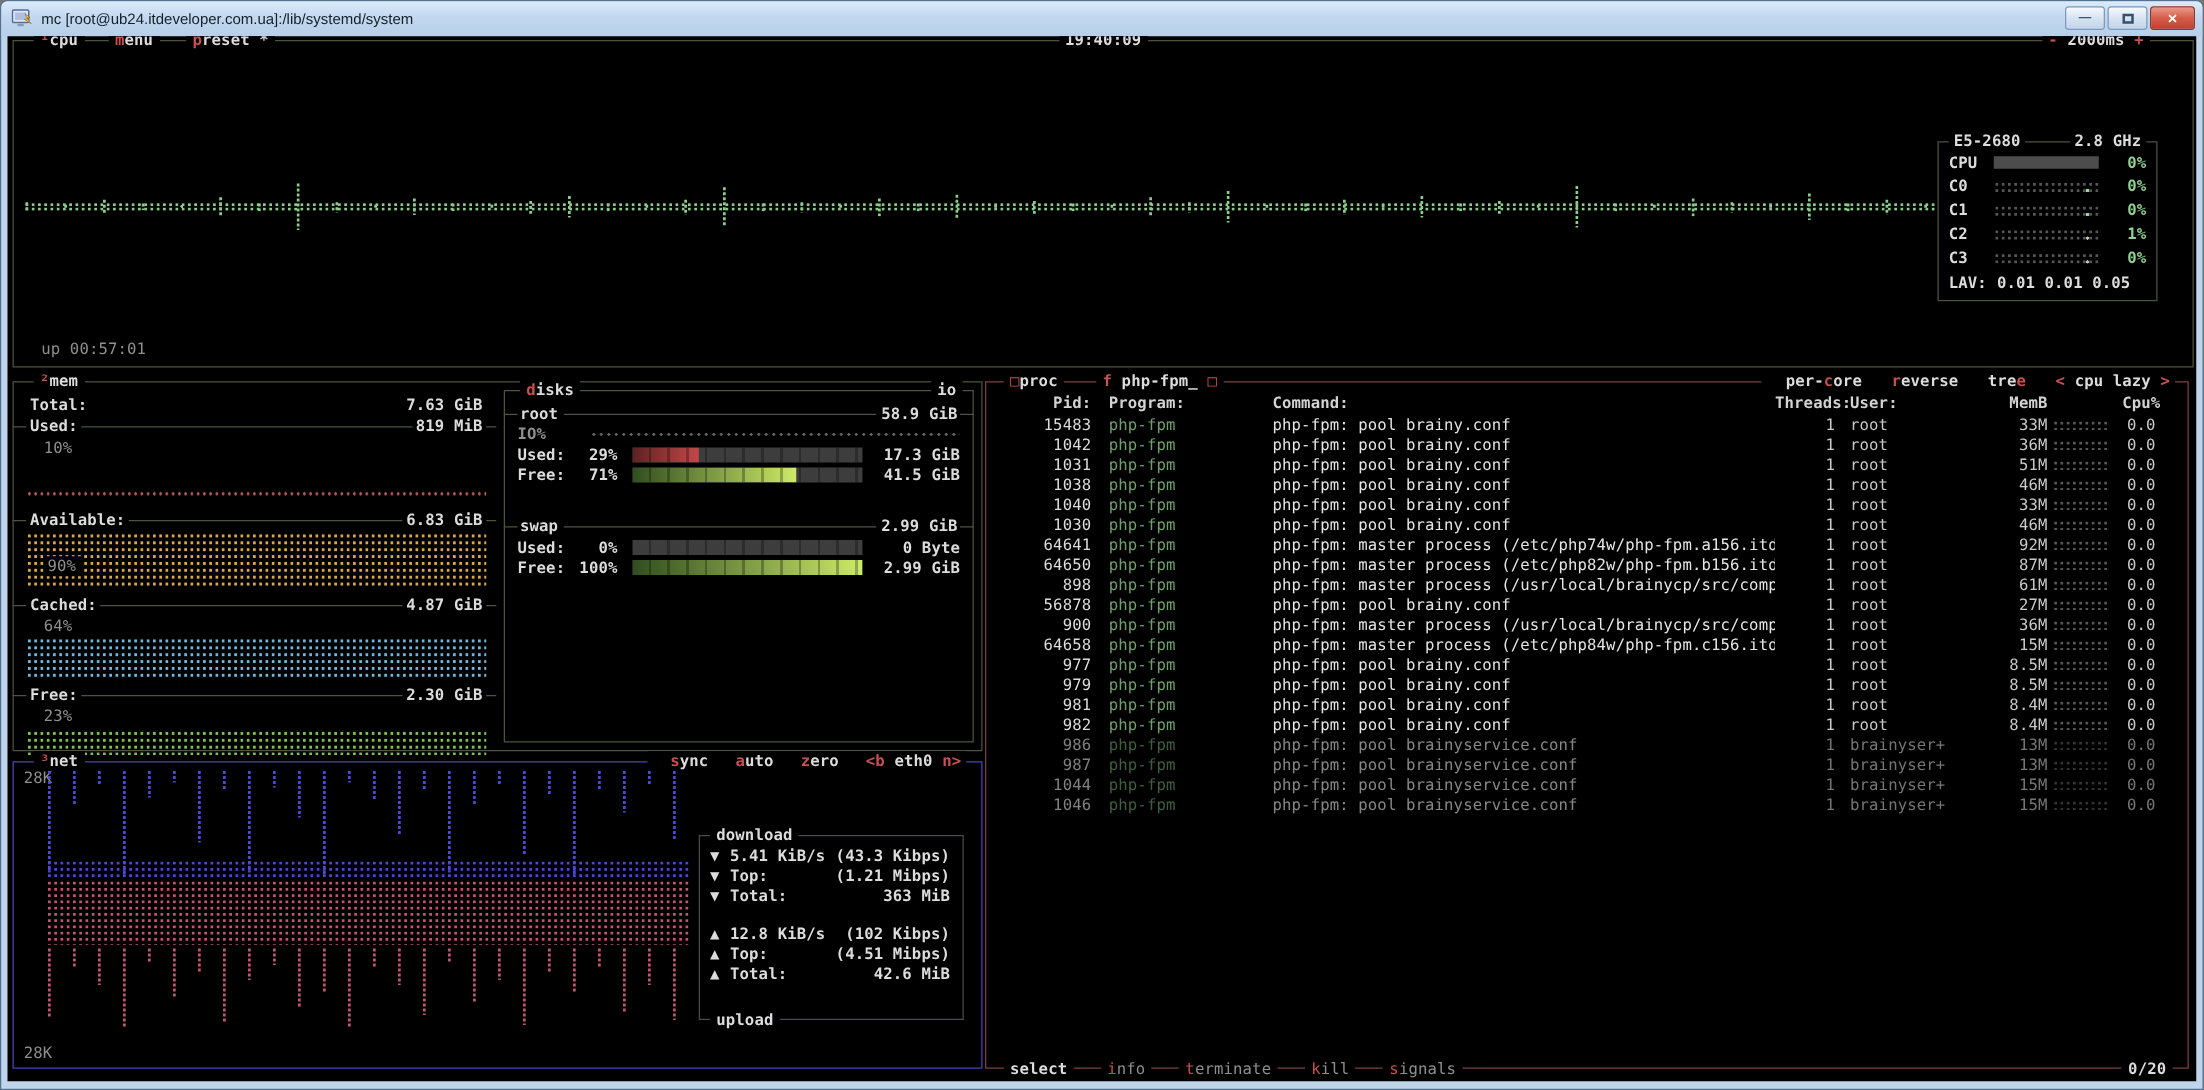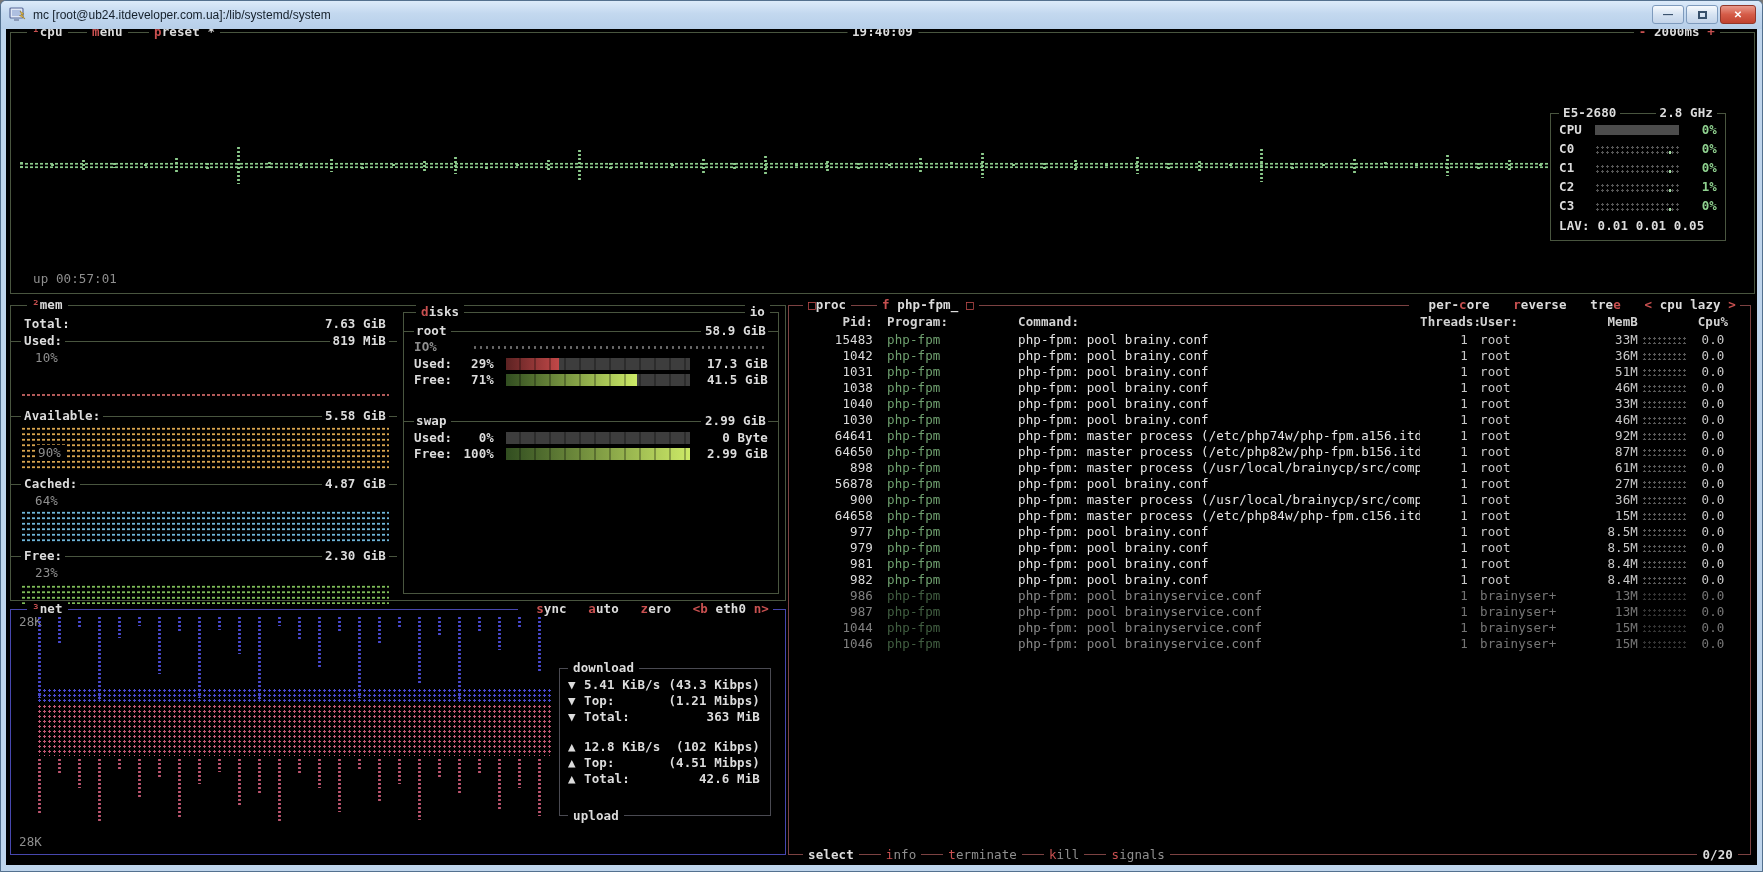--- a/index.html
+++ b/index.html
@@ -300,21 +300,21 @@
         </div>
         <div class="mrow line" style="top:17px;">
           <span>Used:</span>
           <span>819 MiB</span>
         </div>
         <div class="pct" style="top:34px;">10%</div>
         <div class="gblock" style="top:76px;height:6px;--gc:var(--gred);"></div>
 
         <div class="mrow line" style="top:92px;">
           <span>Available:</span>
-          <span>5.58 GiB</span>
+          <span>6.83 GiB</span>
         </div>
         <div class="gblock" style="top:110px;height:44px;--gc:var(--gyellow);">
           <span class="inpct">90%</span>
         </div>
 
         <div class="mrow line" style="top:160px;">
           <span>Cached:</span>
           <span>4.87 GiB</span>
         </div>
         <div class="pct" style="top:177px;">64%</div>

